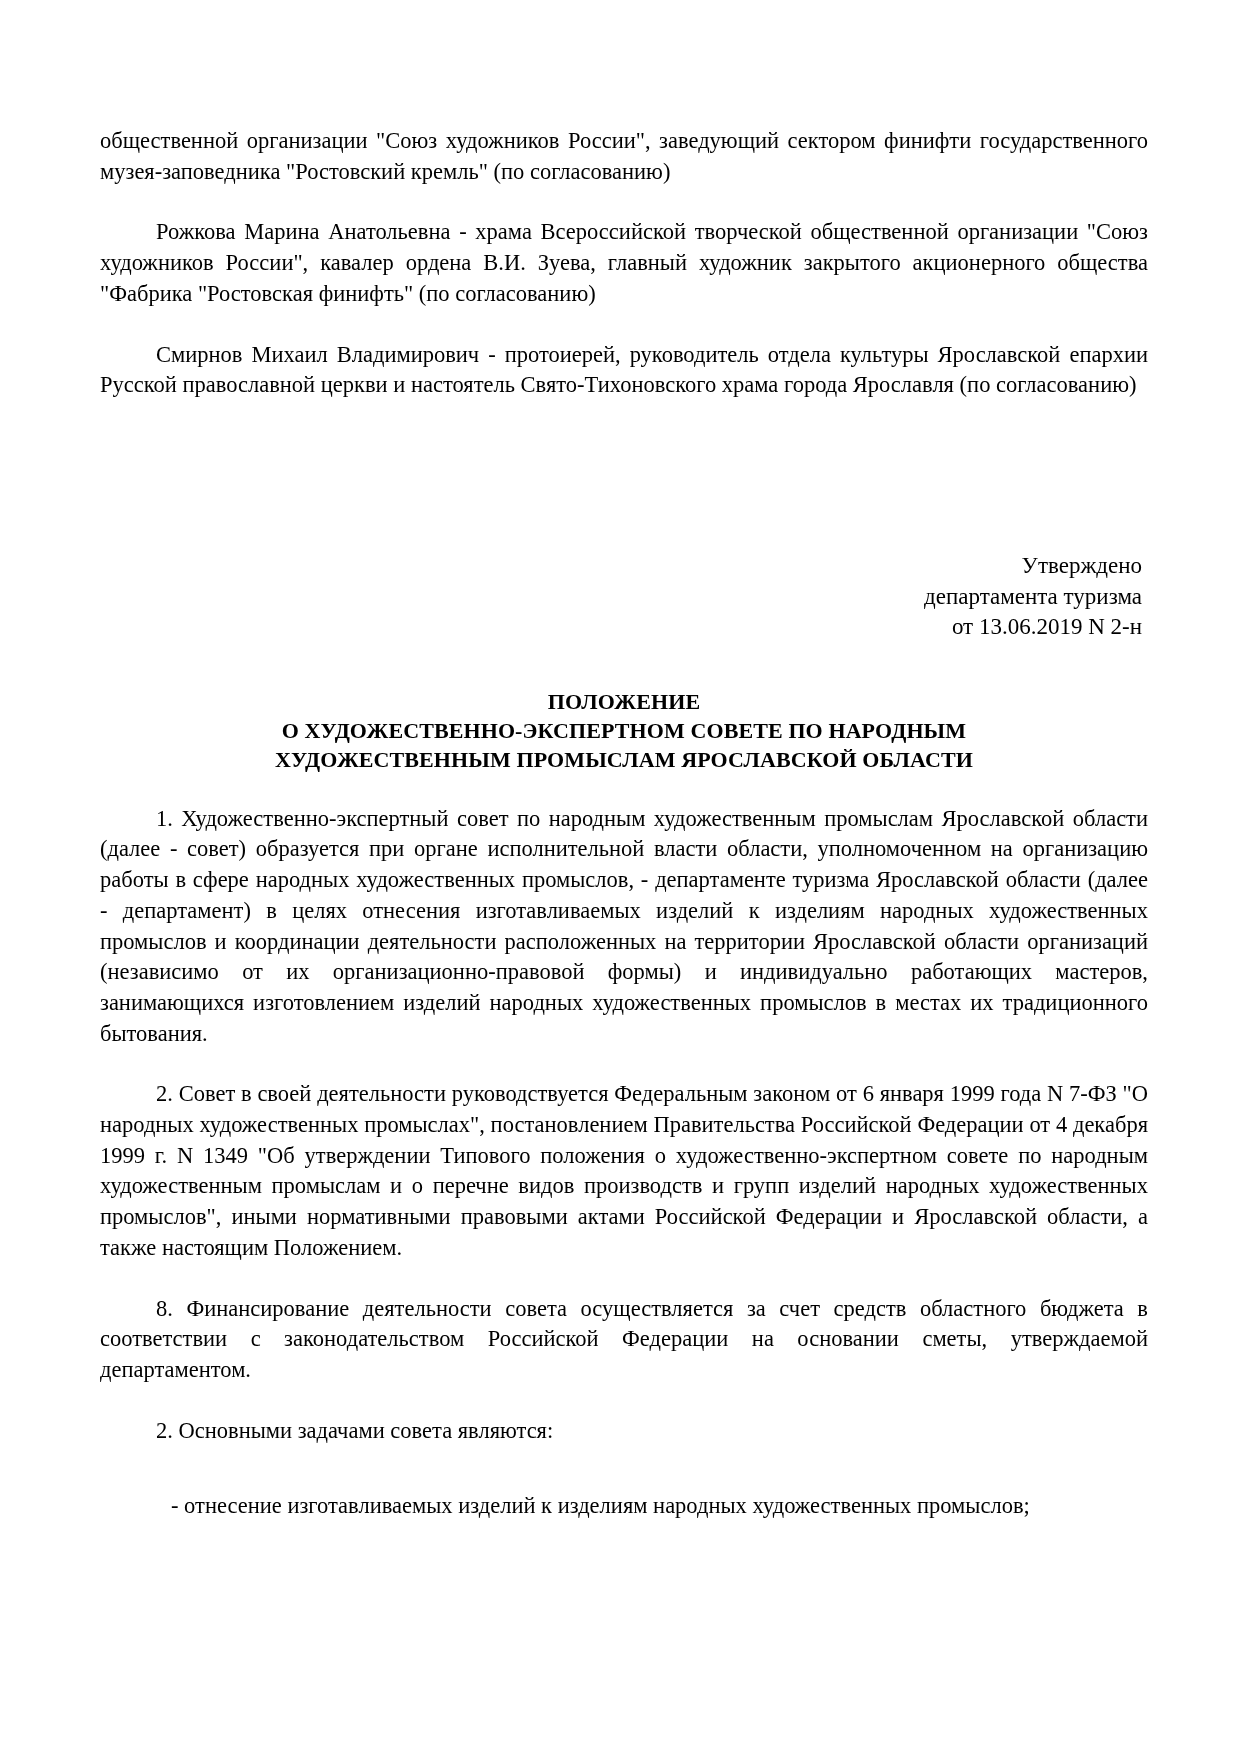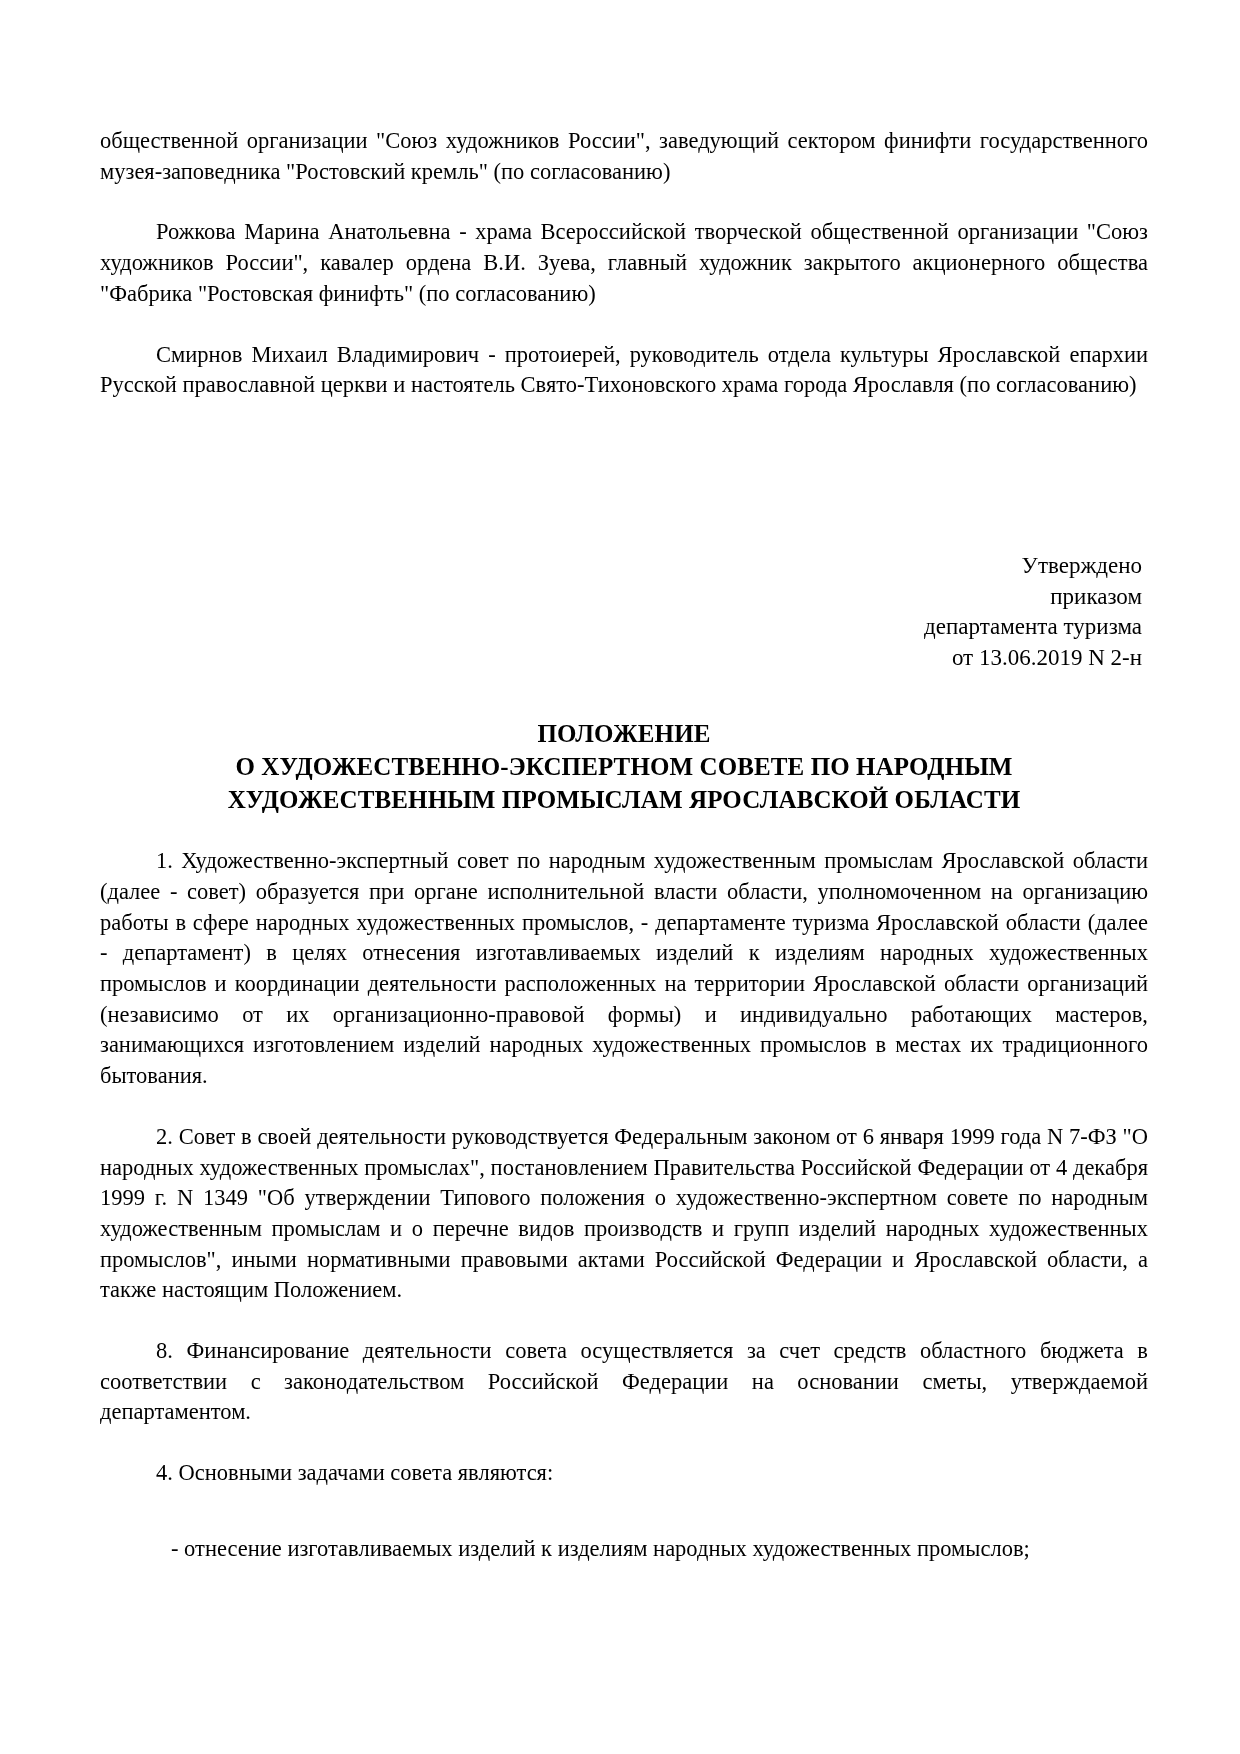--- a/index.html
+++ b/index.html
@@ -51,21 +51,21 @@
   }
   .approval .line {
     display: block;
     white-space: nowrap;
   }
 
   
   .doc-title {
     text-align: center;
     font-weight: bold;
-    font-size: 25px;
+    font-size: 22px;
     line-height: 1.32;
     letter-spacing: 0.1px;
   }
   .doc-title .tline {
     display: block;
     white-space: nowrap;
   }
 
   .bullet-line {
     text-align: justify;
@@ -86,21 +86,20 @@
     <p class="para">Рожкова Марина Анатольевна - храма Всероссийской творческой общественной организации "Союз художников России", кавалер ордена В.И. Зуева, главный художник закрытого акционерного общества "Фабрика "Ростовская финифть" (по согласованию)</p>
 
     <div class="gap-md"></div>
 
     <p class="para">Смирнов Михаил Владимирович - протоиерей, руководитель отдела культуры Ярославской епархии Русской православной церкви и настоятель Свято-Тихоновского храма города Ярославля (по согласованию)</p>
 
     <div class="gap-xl"></div>
 
     <div class="approval">
       <span class="line">Утверждено</span>
-      <span class="line">приказом</span>
       <span class="line">департамента туризма</span>
       <span class="line">от 13.06.2019 N 2-н</span>
     </div>
 
     <div class="gap-lg"></div>
 
     <div class="doc-title">
       <span class="tline">ПОЛОЖЕНИЕ</span>
       <span class="tline">О ХУДОЖЕСТВЕННО-ЭКСПЕРТНОМ СОВЕТЕ ПО НАРОДНЫМ</span>
       <span class="tline">ХУДОЖЕСТВЕННЫМ ПРОМЫСЛАМ ЯРОСЛАВСКОЙ ОБЛАСТИ</span>
@@ -113,20 +112,20 @@
     <div class="gap-md"></div>
 
     <p class="para">2. Совет в своей деятельности руководствуется Федеральным законом от 6 января 1999 года N 7-ФЗ "О народных художественных промыслах", постановлением Правительства Российской Федерации от 4 декабря 1999 г. N 1349 "Об утверждении Типового положения о художественно-экспертном совете по народным художественным промыслам и о перечне видов производств и групп изделий народных художественных промыслов", иными нормативными правовыми актами Российской Федерации и Ярославской области, а также настоящим Положением.</p>
 
     <div class="gap-md"></div>
 
     <p class="para">8. Финансирование деятельности совета осуществляется за счет средств областного бюджета в соответствии с законодательством Российской Федерации на основании сметы, утверждаемой департаментом.</p>
 
     <div class="gap-md"></div>
 
-    <p class="para">4. Основными задачами совета являются:</p>
+    <p class="para">2. Основными задачами совета являются:</p>
 
     <div class="gap-md"></div>
 
     <p class="bullet-line">- отнесение изготавливаемых изделий к изделиям народных художественных промыслов;</p>
 
   </div>
 </div>
 
 </body></html>

